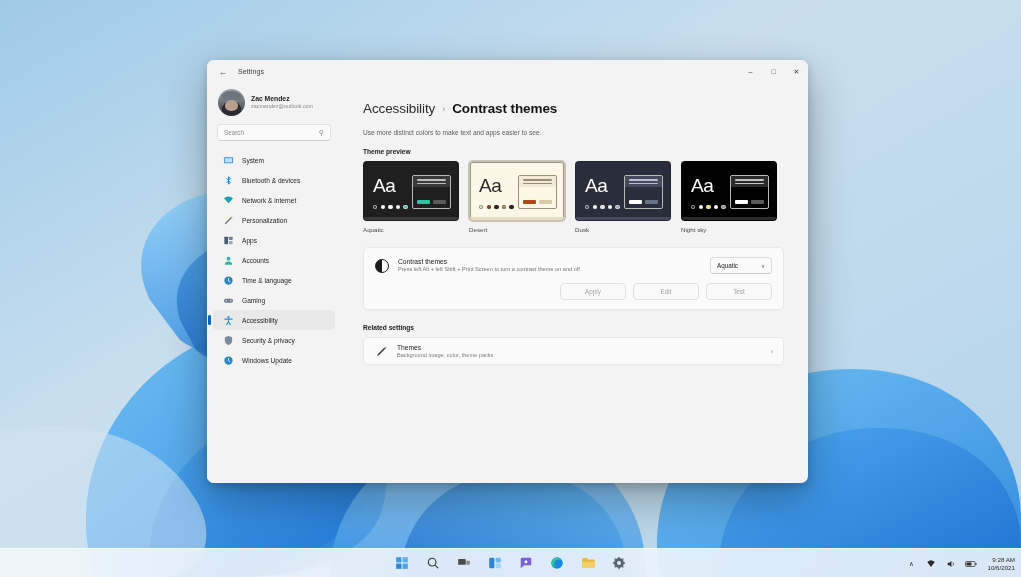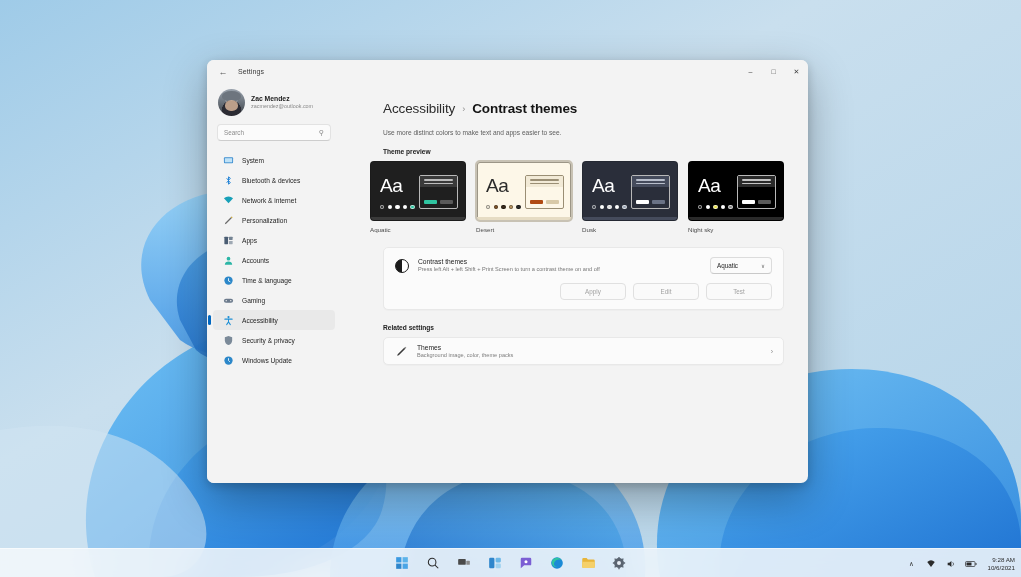--- a/index.html
+++ b/index.html
@@ -56,21 +56,21 @@
   }
   #back-btn {
     width: 16px; height: 15px; display:flex; align-items:center; justify-content:center;
     color:#555; font-size: 9px; border-radius:3px;
   }
   #win-title { font-size: 7px; color: #3a3a3a; margin-left: 7px; letter-spacing: .1px; }
   #win-controls { position:absolute; right:0; top:0; height:23px; display:flex; }
   .wc { width: 23px; height: 23px; display:flex; align-items:center; justify-content:center;
         font-size: 7px; color:#444; }
 
-  #body-row { display: flex; flex: 1; min-height: 0; gap: 20px; }
+  #body-row { display: flex; flex: 1; min-height: 0; }
 
   
   #sidebar {
     width: 134px; flex: none; background: #f3f3f3;
     padding: 0 6px; display: flex; flex-direction: column;
   }
   #profile { display: flex; align-items: center; gap: 6px; padding: 6px 5px 7px 5px; }
   #avatar {
     width: 27px; height: 27px; border-radius: 50%; flex: none;
     background:
@@ -121,21 +121,21 @@
   #main { flex: 1; min-width: 0; padding: 18px 24px 0 22px; overflow: hidden; }
   #breadcrumb { display:flex; align-items:center; gap:7px; margin-bottom: 13px; }
   #bc-parent { font-size: 13.5px; color: #2c2c2c; font-weight: 400; letter-spacing: -.1px; }
   #bc-sep { font-size: 9px; color: #8d8d8d; }
   #bc-current { font-size: 13.5px; color: #141414; font-weight: 700; letter-spacing: -.1px; }
 
   #page-desc { font-size: 6.6px; color: #5e5e5e; margin-bottom: 12px; }
   .section-label { font-size: 6.6px; color:#222; font-weight:700; margin-bottom: 6px; }
 
   
-  #theme-cards { display:flex; gap: 10px; margin-bottom: 14px; justify-content: flex-end; }
+  #theme-cards { display:flex; gap: 10px; margin-bottom: 14px; }
   .theme-card-wrap { width: 96px; }
   .theme-card {
     width: 96px; height: 60px; border-radius: 4px; position: relative;
     overflow: hidden; border: 1px solid rgba(0,0,0,0.12);
   }
   .theme-card.selected { outline: 2px solid #c8c2b4; outline-offset: -1px; box-shadow: 0 0 0 1px #9c9687 inset; }
   .tc-aa {
     position:absolute; left: 9px; top: 14px; font-size: 19px; line-height:1;
     font-weight: 400; letter-spacing: -.4px;
   }

